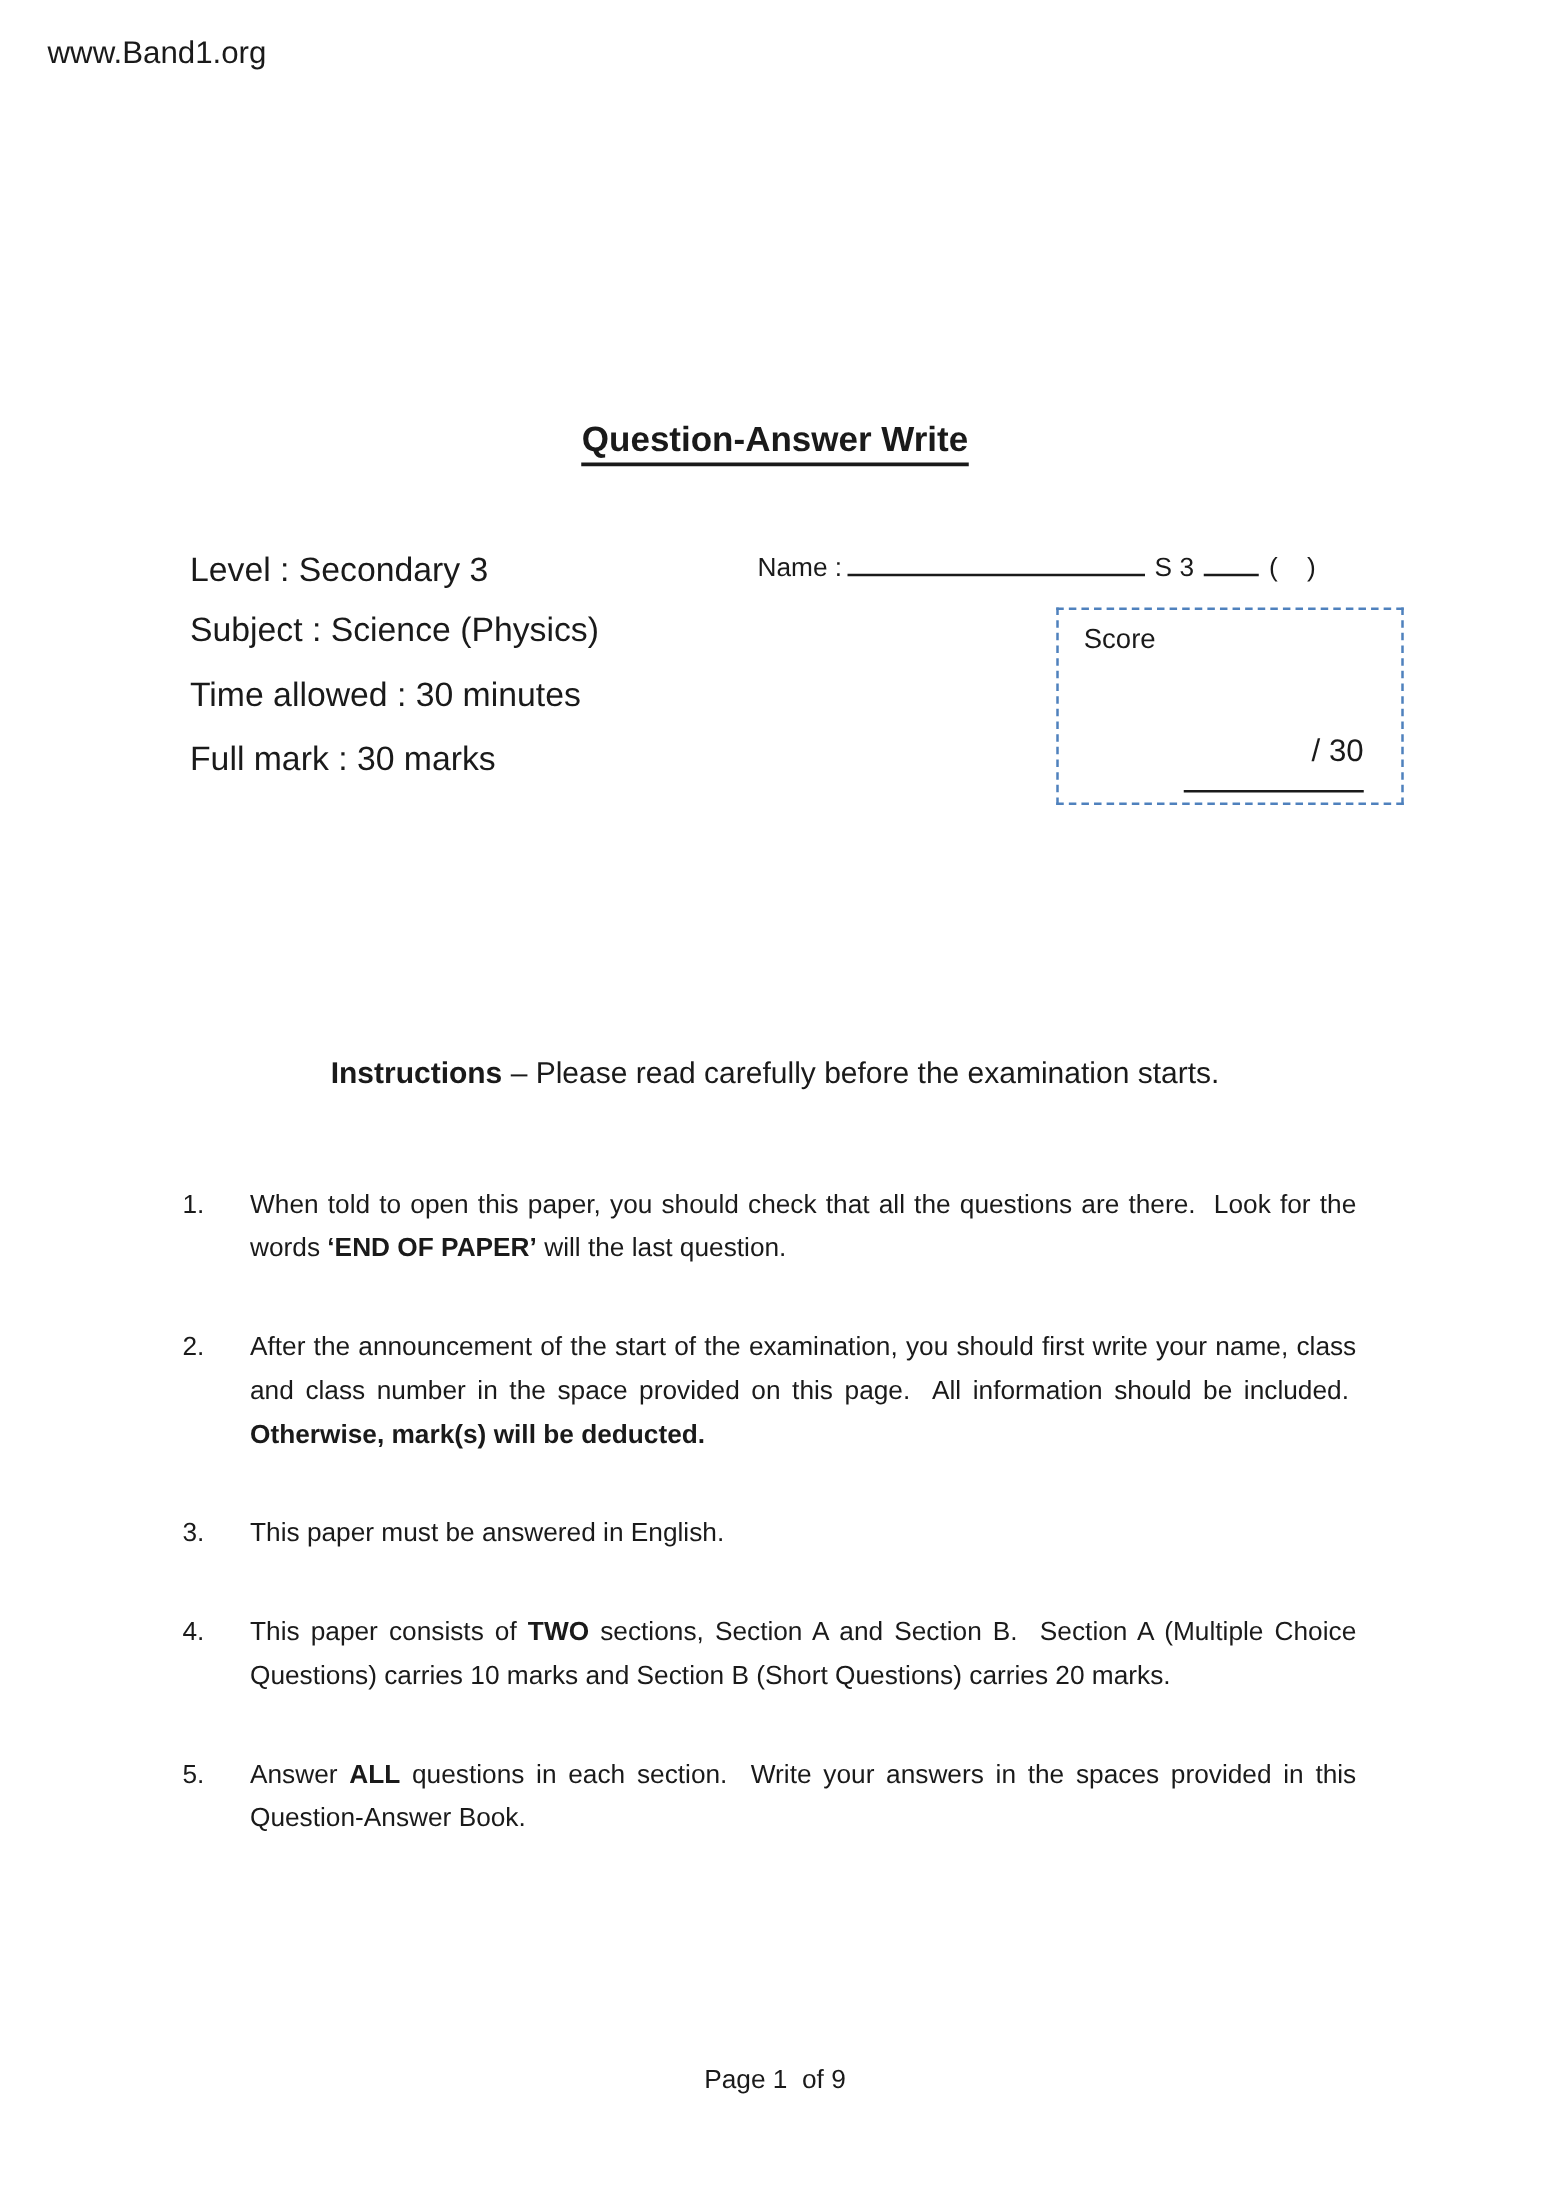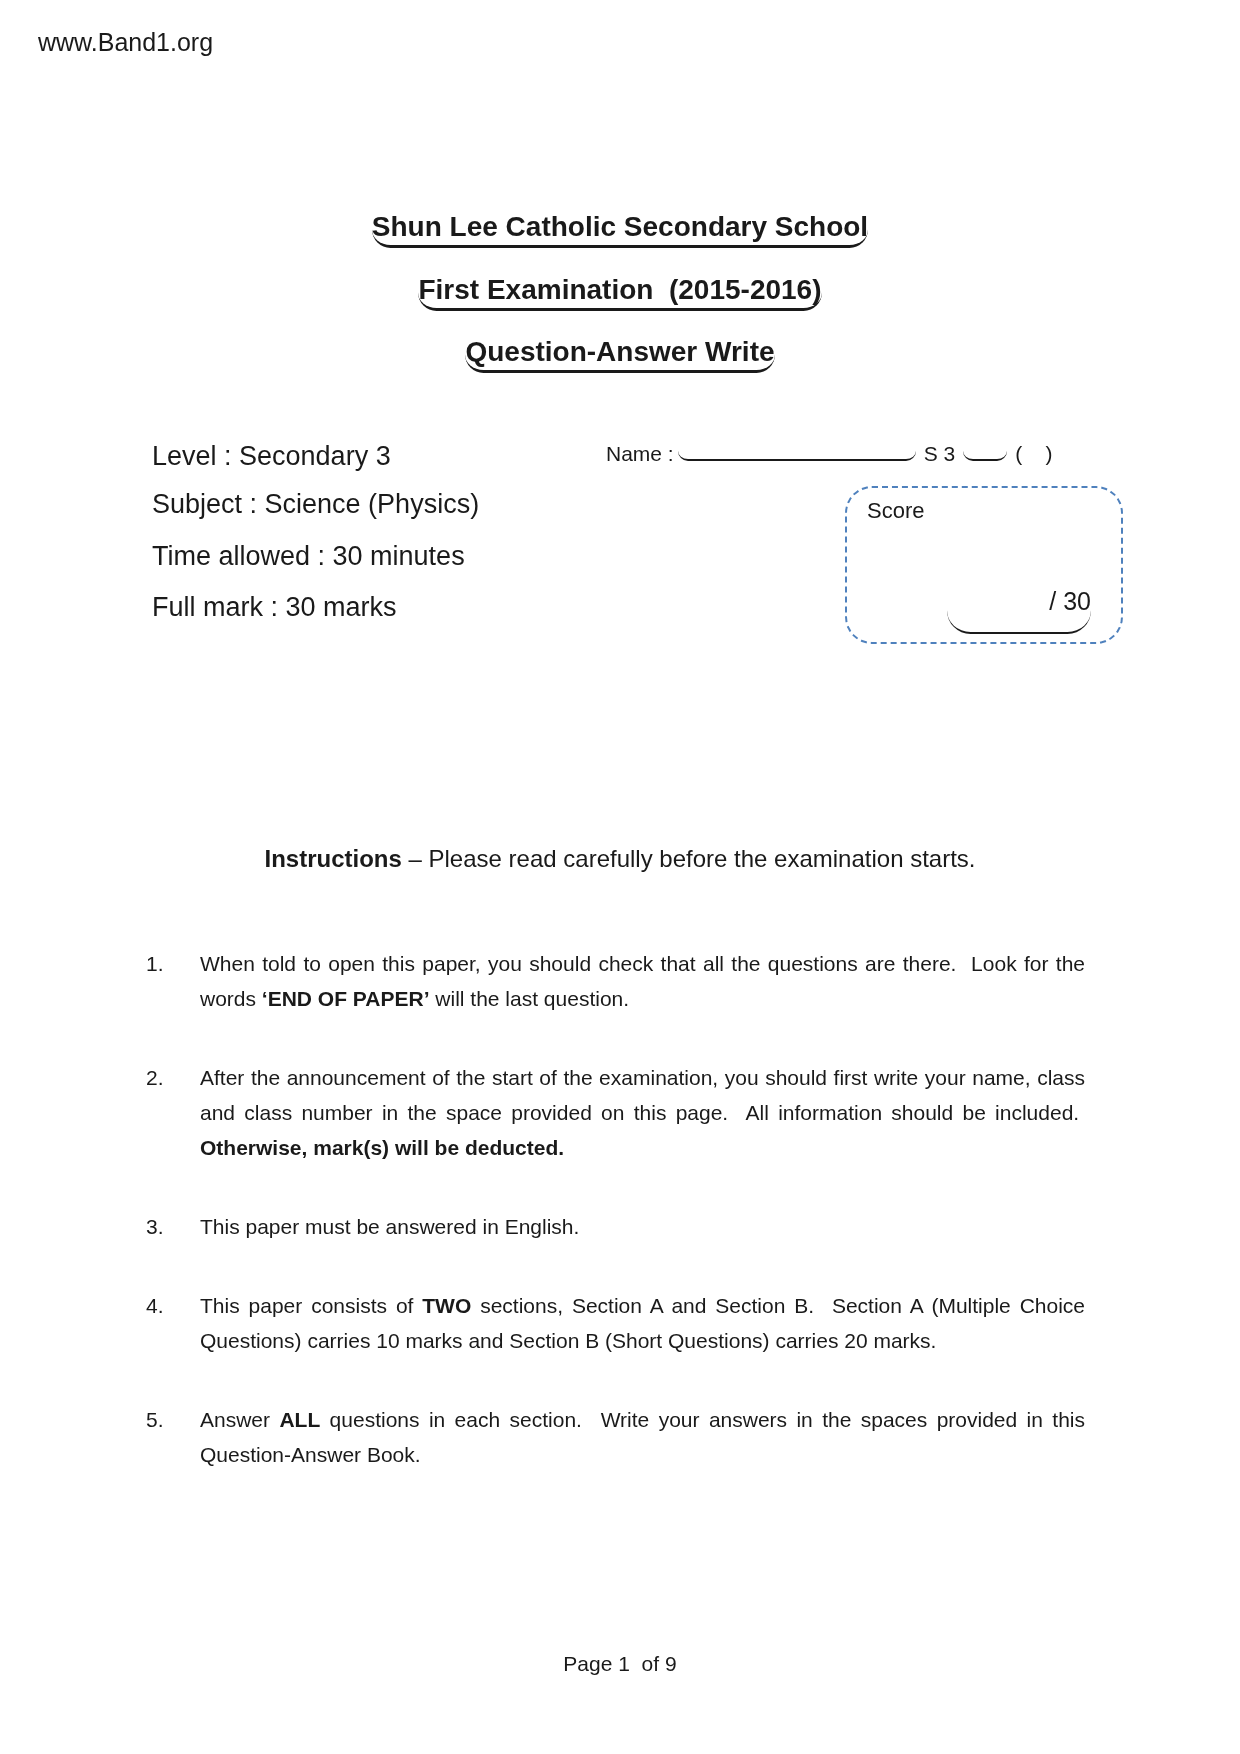--- a/index.html
+++ b/index.html
@@ -1,15 +1,15 @@
 <!DOCTYPE html>
 <html style="--score-border: #4f81bd;"><head>
 <meta charset="utf-8">
 <style>
-  * { margin: 0; padding: 0; box-sizing: border-box; border-radius: 27px; }
+  * { margin: 0; padding: 0; box-sizing: border-box; }
   html, body { background: #ffffff; }
   .page {
     position: relative;
     width: 1240px;
     height: 1754px;
     background: #ffffff;
     color: #1a1a1a;
     font-family: "Liberation Sans", "DejaVu Sans", sans-serif;
     overflow: hidden;
   }
@@ -117,26 +117,20 @@
     font-size: 21px;
   }
 </style>
 </head>
 <body>
 
 <div class="page">
 
   <div class="site-url">www.Band1.org</div>
 
-  <div class="title-line t1">
-    <span>Shun Lee Catholic Secondary School</span>
-  </div>
-  <div class="title-line t2">
-    <span>First Examination&nbsp; (2015-2016)</span>
-  </div>
   <div class="title-line t3">
     <span>Question-Answer Write</span>
   </div>
 
   <div class="info-row r-level">Level : Secondary 3</div>
   <div class="info-row r-subject">Subject : Science (Physics)</div>
   <div class="info-row r-time">Time allowed : 30 minutes</div>
   <div class="info-row r-full">Full mark : 30 marks</div>
 
   <div class="name-row">

